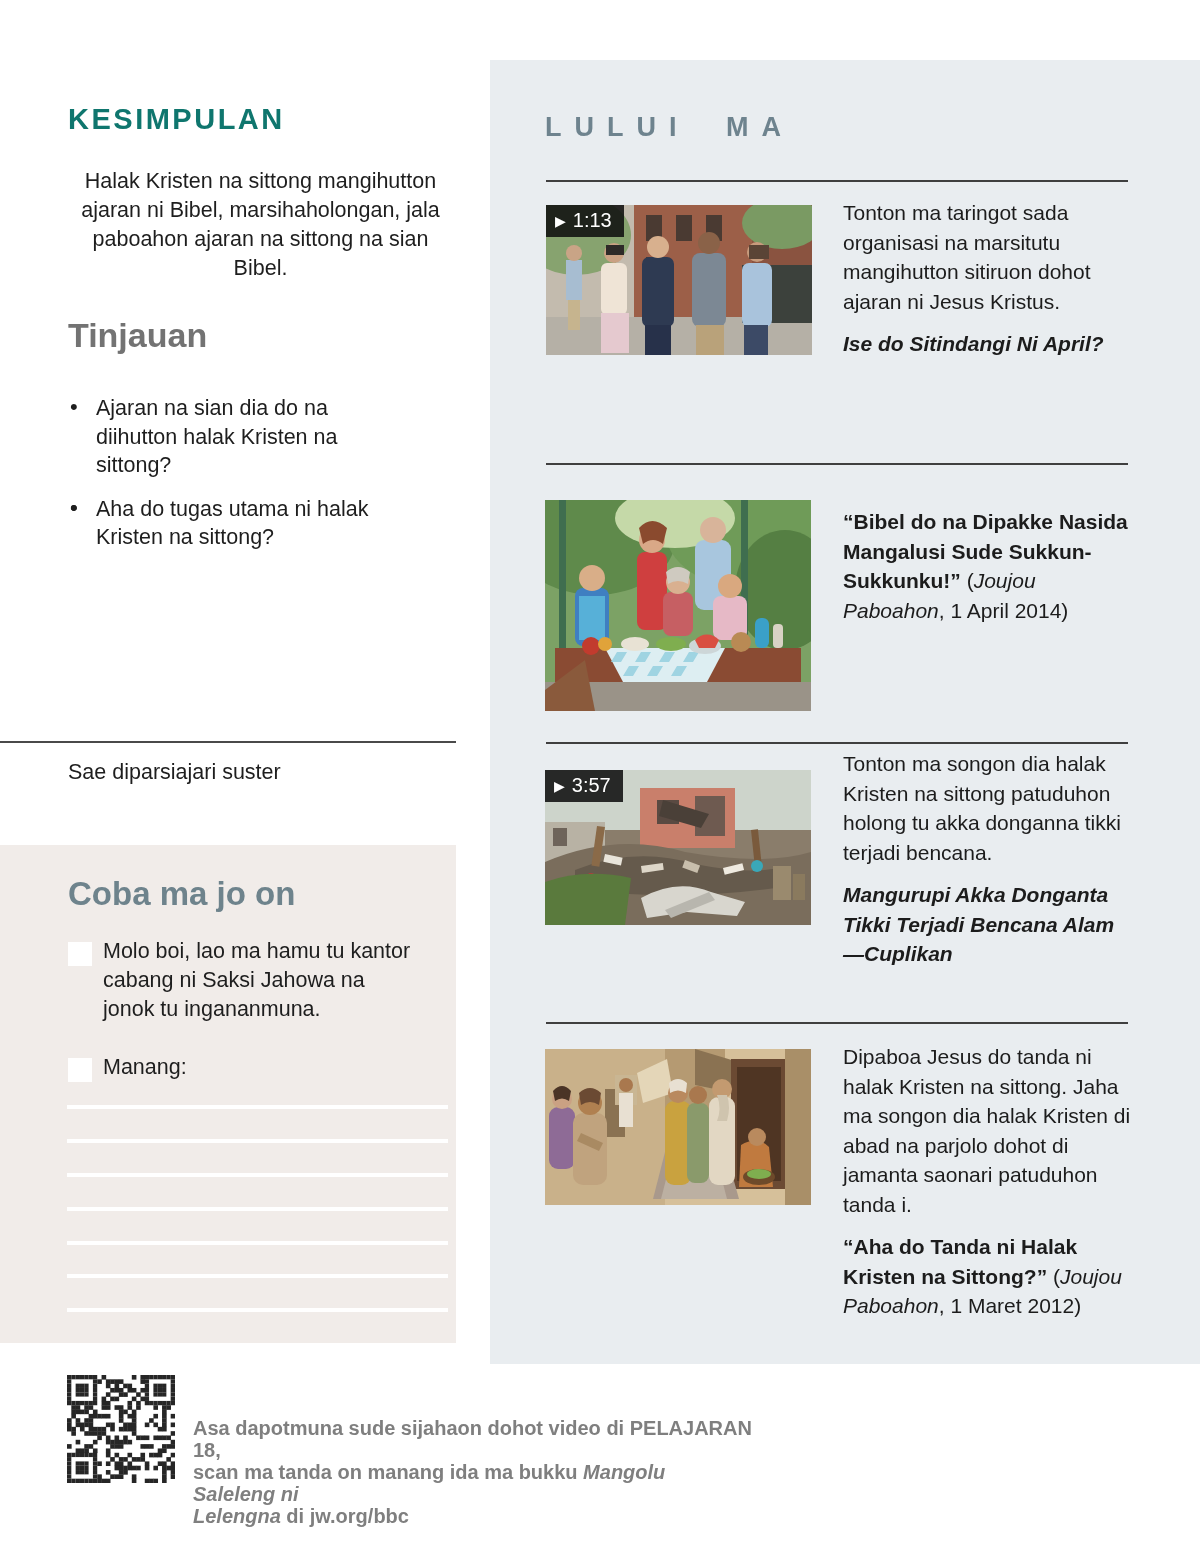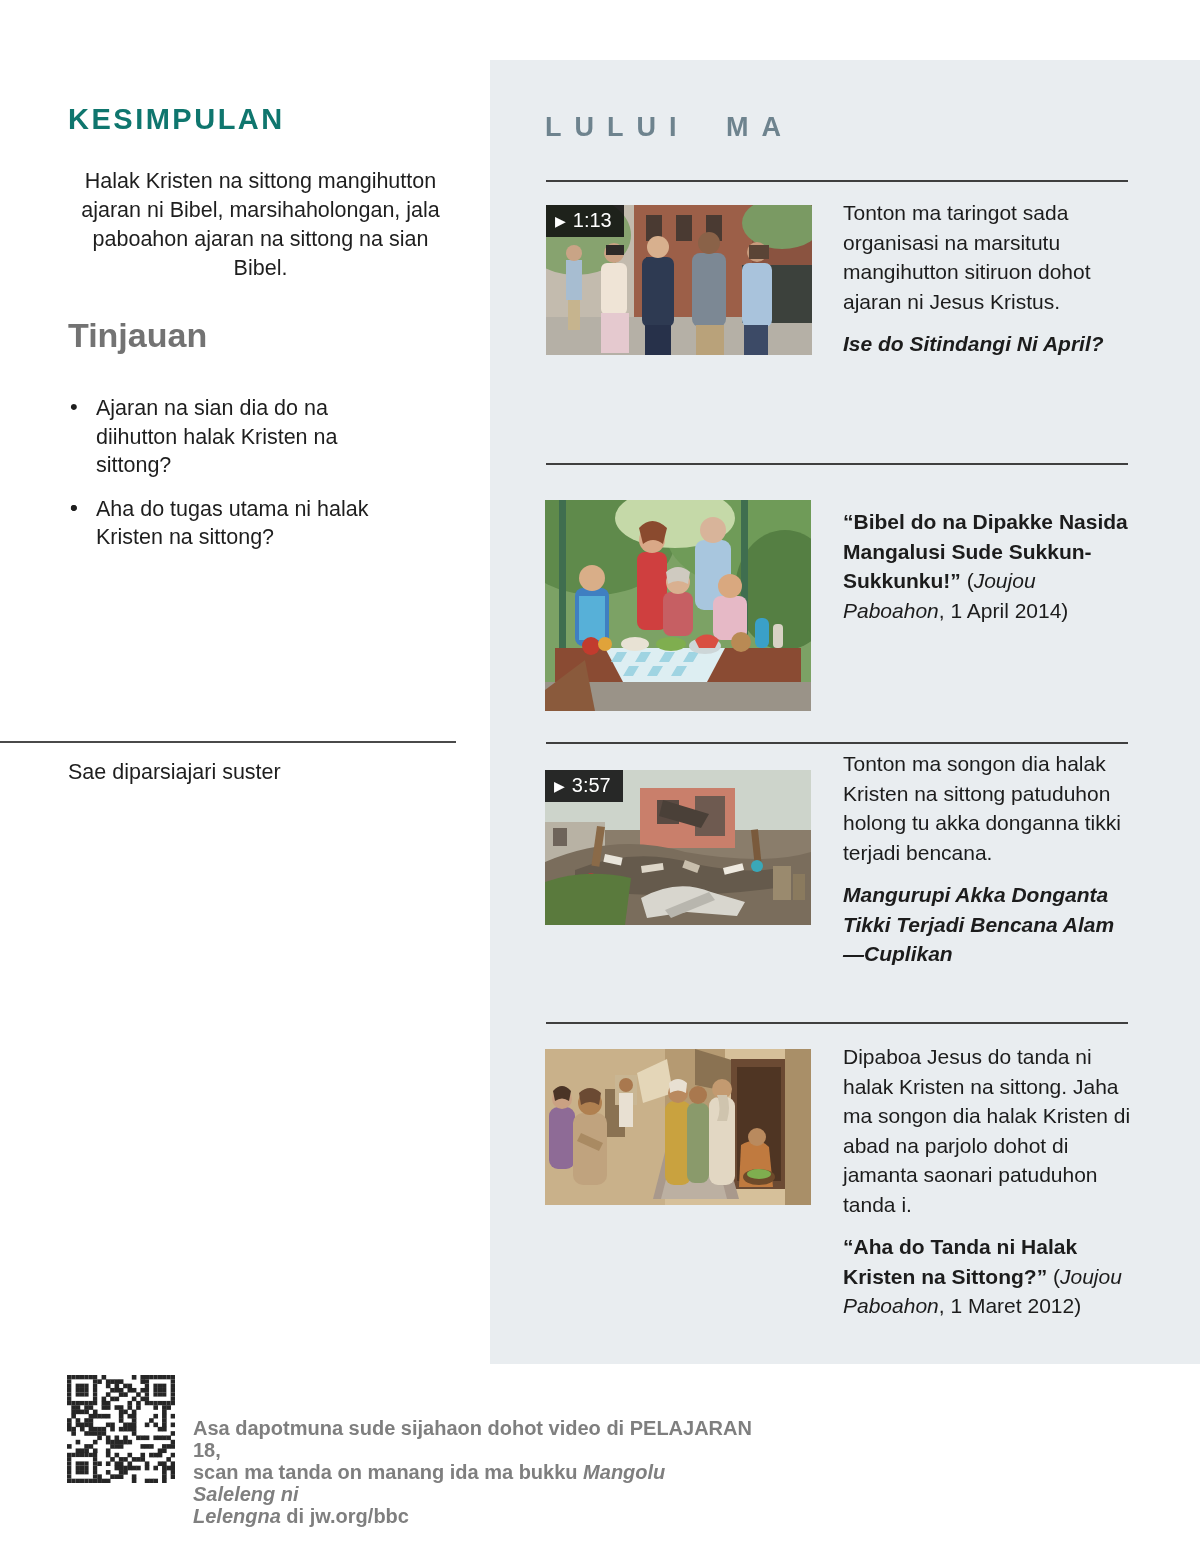--- a/index.html
+++ b/index.html
@@ -250,20 +250,34 @@
     </li>
     <li>
       <span class="dot">•</span>
       <span>Aha do tugas utama ni halak Kristen na sittong?</span>
     </li>
   </ul>
 
   <div class="left-divider"></div>
   <p class="date-label">Sae diparsiajari suster</p>
 
+  <div class="try-box">
+    <h2 class="try-heading">Coba ma jo on</h2>
+    <span class="checkbox cb1"></span>
+    <p class="opt-text ot1">Molo boi, lao ma hamu tu kantor cabang ni Saksi Jahowa na jonok tu ingananmuna.</p>
+    <span class="checkbox cb2"></span>
+    <p class="opt-text ot2">Manang:</p>
+    <div class="write-line wl0"></div>
+    <div class="write-line wl1"></div>
+    <div class="write-line wl2"></div>
+    <div class="write-line wl3"></div>
+    <div class="write-line wl4"></div>
+    <div class="write-line wl5"></div>
+    <div class="write-line wl6"></div>
+  </div>
 
   <div class="qr">
     <svg width="108" height="108" viewBox="0 0 108 108" xmlns="http://www.w3.org/2000/svg">
         <g fill="#262626">
           <rect x="0" y="0" width="4.32" height="4.32"></rect>
           <rect x="4.32" y="0" width="4.32" height="4.32"></rect>
           <rect x="8.64" y="0" width="4.32" height="4.32"></rect>
           <rect x="12.96" y="0" width="4.32" height="4.32"></rect>
           <rect x="17.28" y="0" width="4.32" height="4.32"></rect>
           <rect x="21.6" y="0" width="4.32" height="4.32"></rect>

